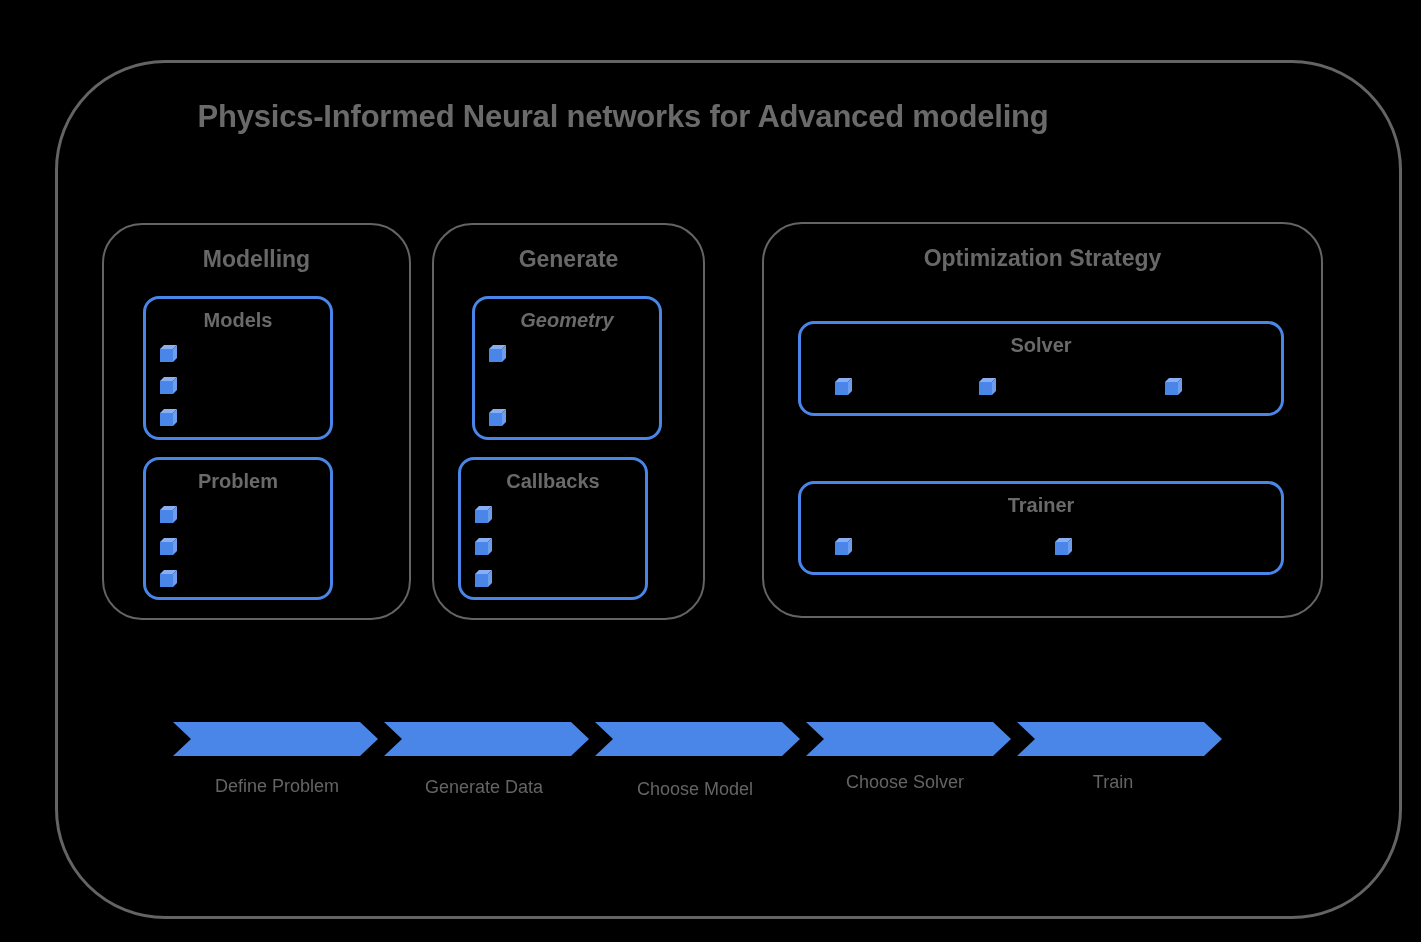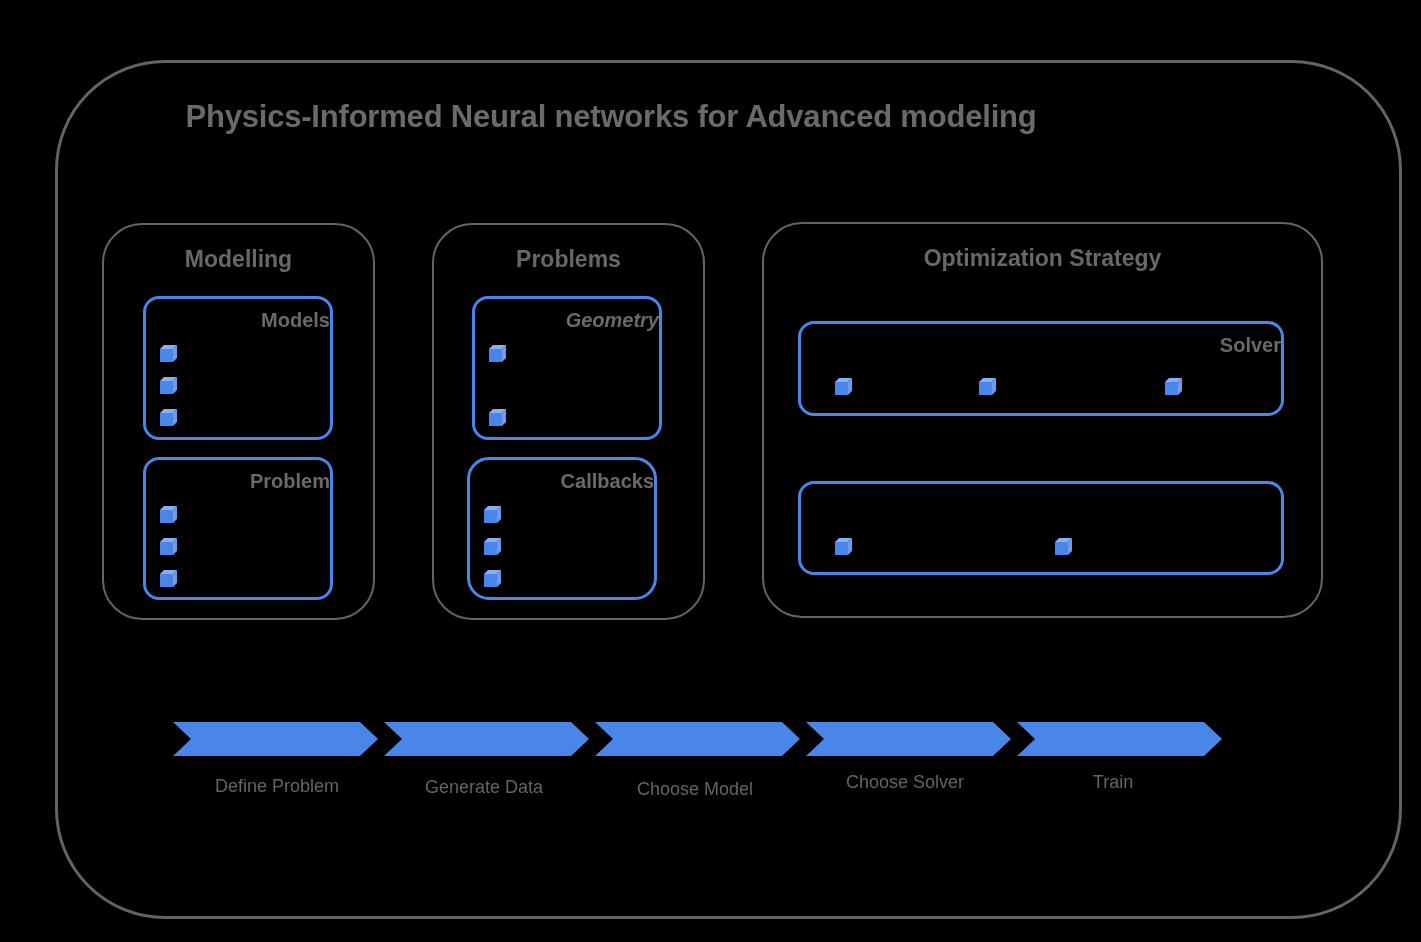--- a/index.html
+++ b/index.html
@@ -16,20 +16,21 @@
     border:3px solid #646464;
     border-radius:110px;
   }
   .diagram-title{
     position:absolute;
     left:0;top:99px;width:1222px;
     text-align:center;
     color:#6a6a6a;
     font-size:31px;font-weight:bold;
     letter-spacing:-0.2px;
+    padding-left:12px;
   }
   .section{
     position:absolute;
     border:2px solid #646464;
     border-radius:40px;
   }
   .section-title{
     position:absolute;
     left:0;top:21px;width:100%;
     text-align:center;
@@ -37,21 +38,21 @@
     font-size:23px;font-weight:bold;
   }
   .bluebox{
     position:absolute;
     border:3px solid #4a86e8;
     border-radius:16px;
   }
   .bluebox-title{
     position:absolute;
     left:0;top:10px;width:100%;
-    text-align:right;
+    text-align:center;
     color:#6a6a6a;
     font-size:20px;font-weight:bold;
   }
   .cube{
     position:absolute;
     width:13px;height:13px;
     background:#4a86e8;
   }
   .cube::before{
     content:"";
@@ -86,66 +87,67 @@
 </style>
 </head>
 <body>
 
 <div class="canvas">
 
   <div class="outer-frame"></div>
 
   <div class="diagram-title">Physics-Informed Neural networks for Advanced modeling</div>
 
-  <div class="section" style="left:102px;top:223px;width:269px;height:393px;">
+  <div class="section" style="left:102px;top:223px;width:269px;height:393px;padding-left:36px;">
     <div class="section-title">Modelling</div>
 
     <div class="bluebox" style="left:39px;top:71px;width:184px;height:138px;">
       <div class="bluebox-title">Models</div>
       <div class="cube" style="left:14px;top:50px;"></div>
       <div class="cube" style="left:14px;top:82px;"></div>
       <div class="cube" style="left:14px;top:114px;"></div>
     </div>
 
     <div class="bluebox" style="left:39px;top:232px;width:184px;height:137px;">
       <div class="bluebox-title">Problem</div>
       <div class="cube" style="left:14px;top:50px;"></div>
       <div class="cube" style="left:14px;top:82px;"></div>
       <div class="cube" style="left:14px;top:114px;"></div>
     </div>
   </div>
 
   <div class="section" style="left:432px;top:223px;width:269px;height:393px;">
-    <div class="section-title">Problems</div>
+    <div class="section-title">Generate</div>
 
     <div class="bluebox" style="left:38px;top:71px;width:184px;height:138px;font-style:italic;">
       <div class="bluebox-title">Geometry</div>
       <div class="cube" style="left:14px;top:50px;"></div>
       <div class="cube" style="left:14px;top:114px;"></div>
     </div>
 
-    <div class="bluebox" style="left:33px;top:232px;width:184px;height:137px;border-radius:22px;">
+    <div class="bluebox" style="left:24px;top:232px;width:184px;height:137px;">
       <div class="bluebox-title">Callbacks</div>
       <div class="cube" style="left:14px;top:50px;"></div>
       <div class="cube" style="left:14px;top:82px;"></div>
       <div class="cube" style="left:14px;top:114px;"></div>
     </div>
   </div>
 
   <div class="section" style="left:762px;top:222px;width:557px;height:392px;">
     <div class="section-title">Optimization Strategy</div>
 
     <div class="bluebox" style="left:34px;top:97px;width:480px;height:89px;">
       <div class="bluebox-title">Solver</div>
       <div class="cube" style="left:34px;top:58px;"></div>
       <div class="cube" style="left:178px;top:58px;"></div>
       <div class="cube" style="left:364px;top:58px;"></div>
     </div>
 
     <div class="bluebox" style="left:34px;top:257px;width:480px;height:88px;">
+      <div class="bluebox-title">Trainer</div>
       <div class="cube" style="left:34px;top:58px;"></div>
       <div class="cube" style="left:254px;top:58px;"></div>
     </div>
   </div>
 
   <div class="ribbon-seg" style="left:173px;"></div>
   <div class="ribbon-seg" style="left:384px;"></div>
   <div class="ribbon-seg" style="left:595px;"></div>
   <div class="ribbon-seg" style="left:806px;"></div>
   <div class="ribbon-seg" style="left:1017px;"></div>

